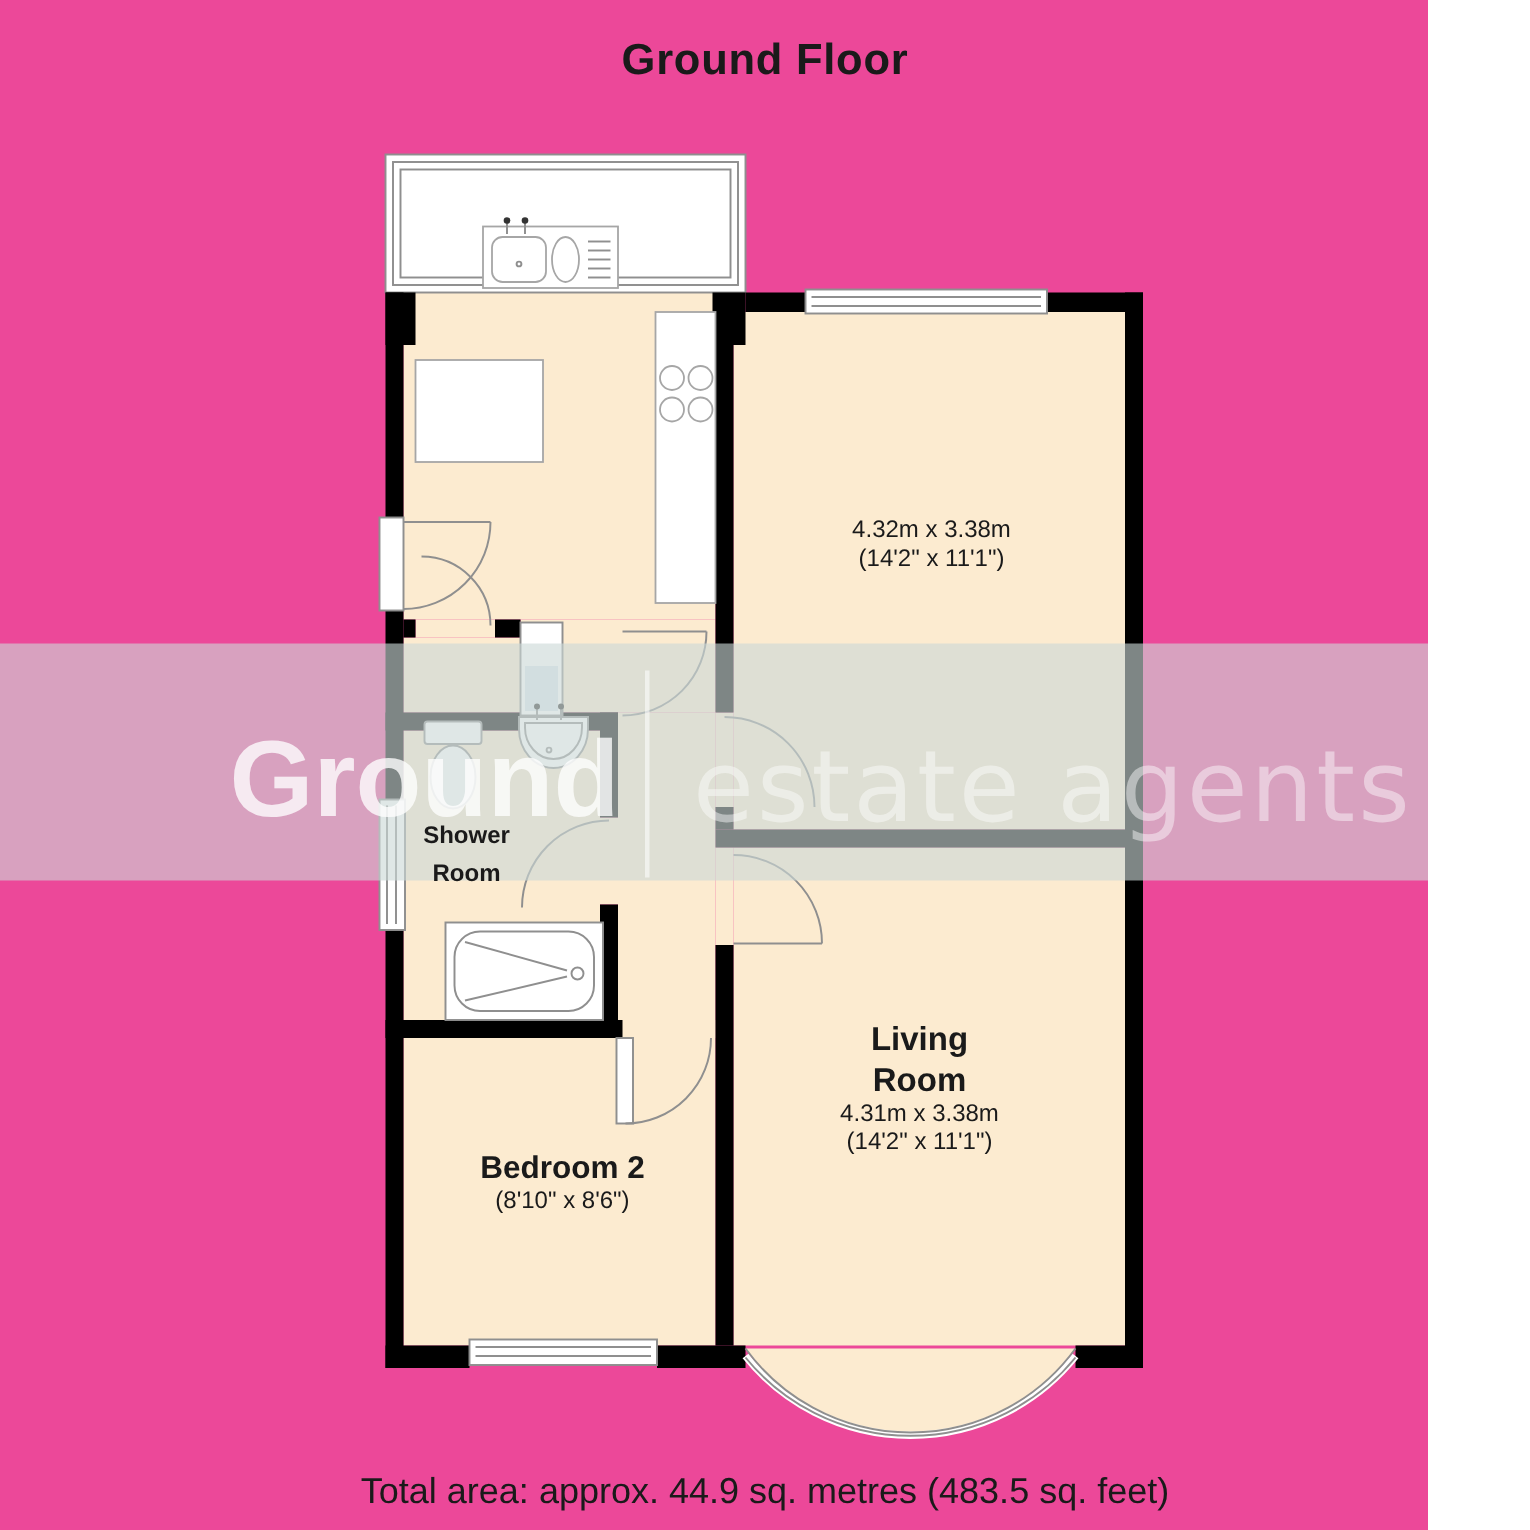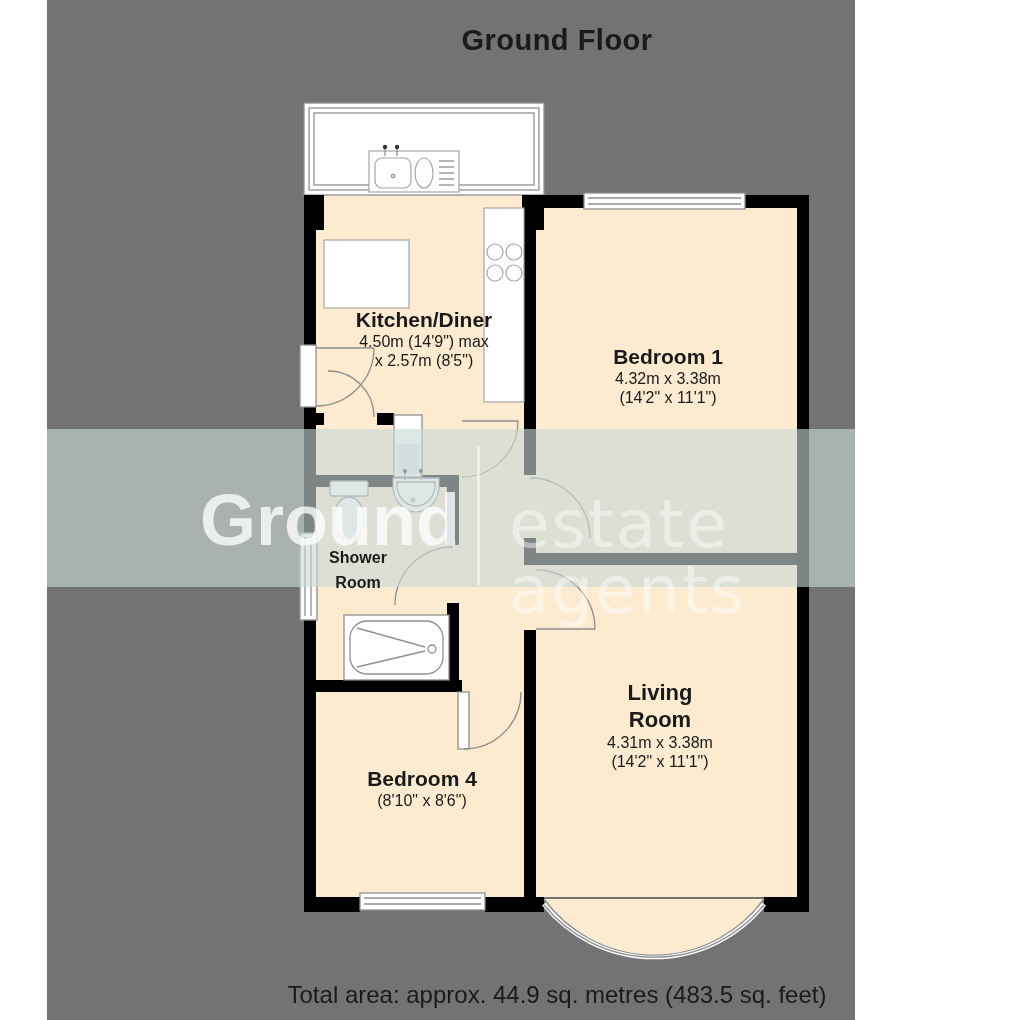--- a/index.html
+++ b/index.html
@@ -1,21 +1,21 @@
 <!DOCTYPE html>
 <html style="--floor: #fcebd0; --wall: #000000; --line: #8f8f8f; --fixture: #ffffff; --band: rgba(203,216,214,0.62); --ink: #1a1a1a;"><head>
 <meta charset="utf-8">
 <style>
   :root{
     --floor:#fcebd0; --wall:#000000; --line:#8f8f8f; --fixture:#ffffff;
     --band:rgba(203,216,214,0.62); --ink:#1a1a1a;
   }
   html,body{margin:0;padding:0;background:#fff;}
-  .canvas{position:relative;width:808px;height:1020px;background:#737373;overflow:hidden;
-          font-family:"Liberation Sans",sans-serif;color:var(--ink);margin-left:47px;}
+  .canvas{position:relative;width:952px;height:1020px;background:#ec4899;overflow:hidden;
+          font-family:"Liberation Sans",sans-serif;color:var(--ink);}
   .titleblock{position:absolute;top:24px;left:0;width:1020px;text-align:center;}
   .title{font-size:29px;font-weight:bold;letter-spacing:0.5px;}
   .subtitle{font-size:17px;margin-top:5px;}
   .footer{position:absolute;top:981px;left:0;width:1020px;text-align:center;font-size:24px;}
   svg{position:absolute;left:0;top:0;}
   .floor{fill:var(--floor);}
   .wall{fill:var(--wall);}
   .ln{stroke:var(--line);stroke-width:1.3;fill:none;}
   .fx{fill:var(--fixture);stroke:var(--line);stroke-width:1.3;}
   .fx2{fill:var(--fixture);stroke:#a6a6a6;stroke-width:1.2;}
@@ -191,39 +191,33 @@
         <path class="ln" d="M 417,749 A 57 57 0 0 0 474,692"></path>
       </g>
     </g>
   </svg>
 
   <div class="band"></div>
   <div class="wm-brand">Ground</div>
   <div class="wm-sep"></div>
   <div class="wm-tag">estate agents</div>
 
-  <div class="roomlabel lbl-kitchen">
-    <span class="rname">Kitchen/Diner</span>
-    <span class="rdim">4.50m (14'9") max</span>
-    <span class="rdim">x 2.57m (8'5")</span>
-  </div>
   <div class="roomlabel lbl-bedroom1">
-    <span class="rname">Bedroom 1</span>
     <span class="rdim">4.32m x 3.38m</span>
     <span class="rdim">(14'2" x 11'1")</span>
   </div>
   <div class="roomlabel lbl-shower">
     <span class="rname">Shower</span>
     <span class="rname">Room</span>
   </div>
   <div class="roomlabel lbl-living">
     <span class="rname">Living</span>
     <span class="rname">Room</span>
     <span class="rdim">4.31m x 3.38m</span>
     <span class="rdim">(14'2" x 11'1")</span>
   </div>
   <div class="roomlabel lbl-bedroom2">
-    <span class="rname">Bedroom 4</span>
+    <span class="rname">Bedroom 2</span>
     <span class="rdim">(8'10" x 8'6")</span>
   </div>
 
   <div class="footer">Total area: approx. 44.9 sq. metres (483.5 sq. feet)</div>
 </div>
 
 </body></html>

